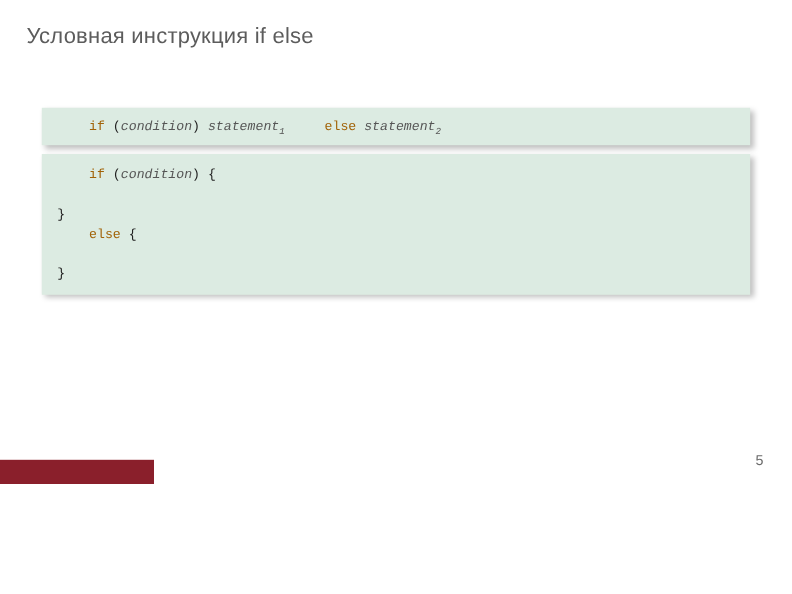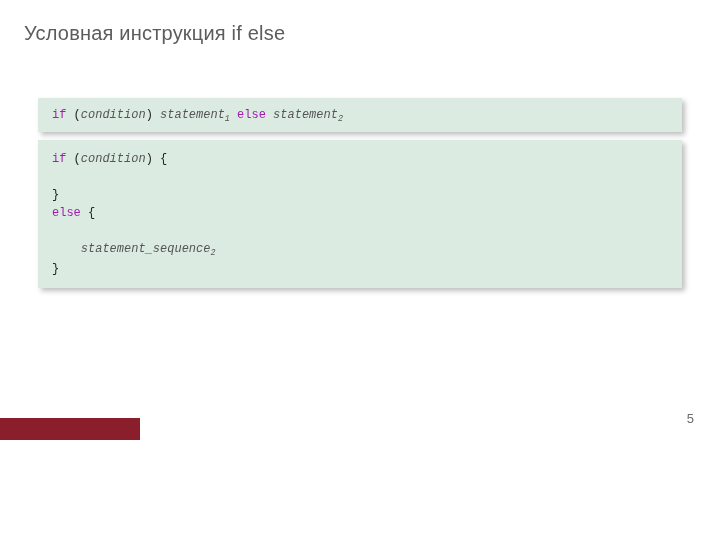--- a/index.html
+++ b/index.html
@@ -35,21 +35,21 @@
     box-shadow: 3px 3px 5px rgba(0,0,0,0.25);
     padding: 10px 14px;
     font-family: Consolas, "Courier New", monospace;
     font-size: 12px;
     line-height: 1.5;
     color: #222;
     box-sizing: border-box;
   }
   .codebox.box1 { top: 98px;  height: 34px; padding-top: 8px; }
   .codebox.box2 { top: 140px; }
-  .kw   { color: #a21caf; }
+  .kw   { color: #a16207; margin-left: 29px; }
   .it   { font-style: italic; color: #555; }
   sub   { font-size: 0.7em; vertical-align: sub; font-style: italic; color: #555; }
   .line { white-space: pre; }
   .footer-bar {
     position: absolute;
     left: 0;
     bottom: 0;
     height: 22px;
     width: 140px;
     background: #8a1f2b;
@@ -72,20 +72,19 @@
   <div class="codebox box1">
     <span class="line"><span class="kw">if</span><span> (</span><span class="it">condition</span><span>) </span><span class="it">statement</span><sub>1</sub><span> </span><span class="kw">else</span><span> </span><span class="it">statement</span><sub>2</sub></span>
   </div>
 
   <div class="codebox box2">
     <div class="line"><span class="kw">if</span><span> (</span><span class="it">condition</span><span>) {</span></div>
     <div class="line"> </div>
     <div class="line">}</div>
     <div class="line"><span class="kw">else</span><span> {</span></div>
     <div class="line"> </div>
-    <div class="line"><span>    </span><span class="it">statement_sequence</span><sub>2</sub></div>
     <div class="line">}</div>
   </div>
 
   <div class="footer-bar"></div>
   <div class="page-num">5</div>
 
 </div>
 
 </body></html>

